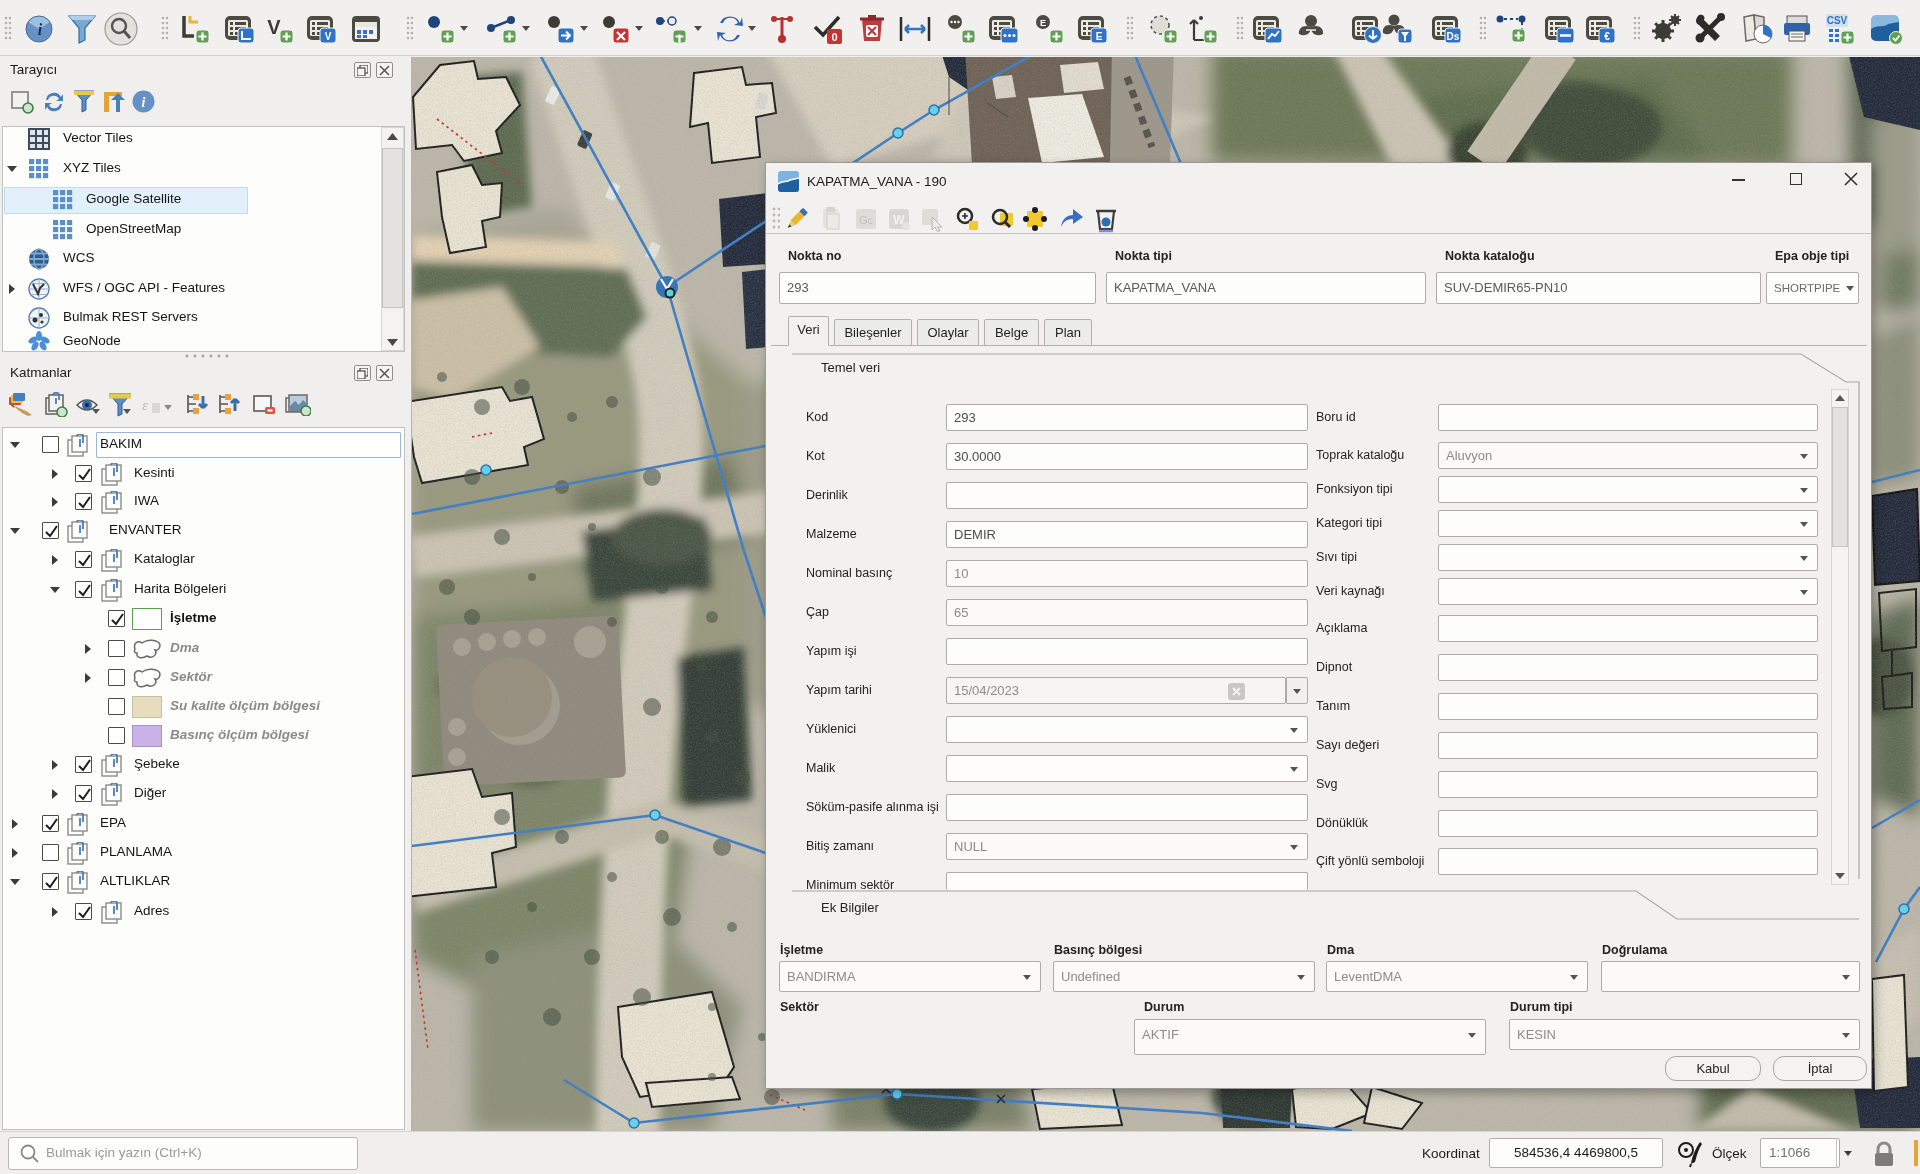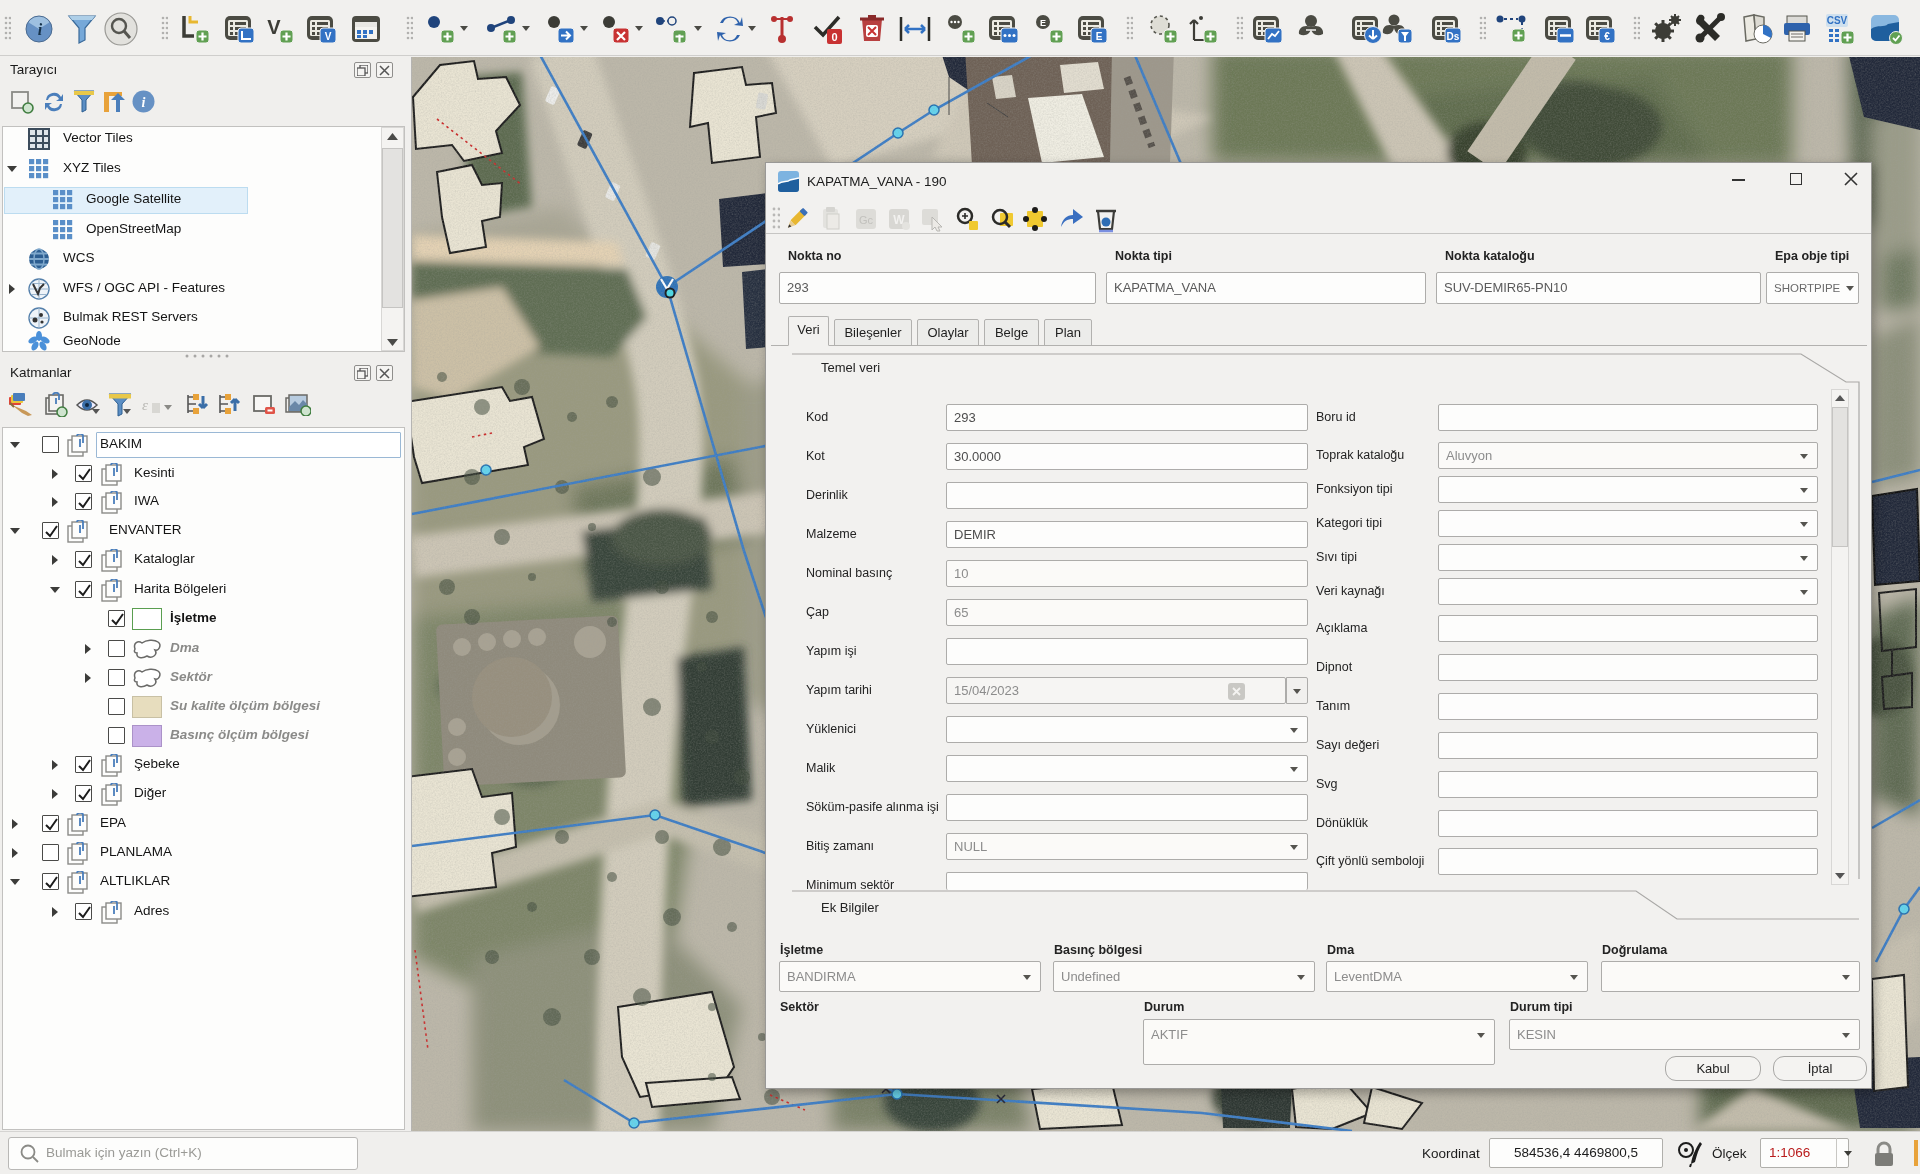--- a/index.html
+++ b/index.html
@@ -1178,21 +1178,21 @@
 <div class="lb" style="left:288px;top:780px;font-weight:bold">Basınç bölgesi</div>
 <div class="inp dis" style="left:287px;top:798px;width:262px;height:31px;line-height:29px">Undefined<i class="ar" style="top:13px"></i></div>
 <div class="lb" style="left:561px;top:780px;font-weight:bold">Dma</div>
 <div class="inp dis" style="left:560px;top:798px;width:262px;height:31px;line-height:29px">LeventDMA<i class="ar" style="top:13px"></i></div>
 <div class="lb" style="left:836px;top:780px;font-weight:bold">Doğrulama</div>
 <div class="inp dis" style="left:835px;top:798px;width:259px;height:31px;line-height:29px">
         <i class="ar" style="top:13px"></i>
       </div>
 <div class="lb" style="left:14px;top:837px;font-weight:bold">Sektör</div>
 <div class="lb" style="left:378px;top:837px;font-weight:bold">Durum</div>
-<div class="inp dis" style="left:377px;top:856px;width:352px;height:46px;line-height:29px">AKTIF<i class="ar" style="top:13px"></i></div>
+<div class="inp dis" style="left:368px;top:856px;width:352px;height:36px;line-height:29px">AKTIF<i class="ar" style="top:13px"></i></div>
 <div class="lb" style="left:744px;top:837px;font-weight:bold">Durum tipi</div>
 <div class="inp dis" style="left:743px;top:856px;width:351px;height:31px;line-height:29px">KESIN<i class="ar" style="top:13px"></i></div>
 <div class="btn" style="left:899px;top:893px;width:96px">Kabul</div>
 <div class="btn" style="left:1007px;top:893px;width:94px">İptal</div>
     </div>
 <div id="status">
       <div class="abs" style="left:8px;top:5px;width:350px;height:33px;background:#fdfdfc;border:1px solid #b9b8b6;border-radius:3px"></div>
 <svg class="abs" style="left:20px;top:12px" width="20" height="20">
         <circle cx="8" cy="8" r="6.5" fill="none" stroke="#8a8a86" stroke-width="1.8"></circle>
         <path d="M13,13 L18,18" stroke="#8a8a86" stroke-width="1.8"></path>
@@ -1200,21 +1200,21 @@
 <div class="abs" style="left:46px;top:13px;font-size:13.5px;color:#9a9a96">Bulmak için yazın (Ctrl+K)</div>
 <div class="abs" style="left:1422px;top:14px;font-size:13.5px;color:#1c1c1c">Koordinat</div>
 <div class="abs" style="left:1489px;top:6px;width:174px;height:30px;background:#fdfdfc;border:1px solid #b0afab;border-radius:2px;font-size:13.5px;color:#1c1c1c;text-align:center;line-height:28px">584536,4 4469800,5</div>
 <svg class="abs" style="left:1676px;top:8px" width="28" height="28" viewBox="0 0 28 28">
         <circle cx="10" cy="10" r="7" fill="none" stroke="#1c1c1c" stroke-width="2"></circle>
         <circle cx="10" cy="10" r="2" fill="#1c1c1c"></circle>
         <path d="M24,2 C20,8 16,16 15,24 L19,22 C21,14 23,8 26,4 Z" fill="#1c1c1c"></path>
         <path d="M15,24 L14,27" stroke="#1c1c1c" stroke-width="2"></path>
       </svg>
 <div class="abs" style="left:1712px;top:14px;font-size:13.5px;color:#1c1c1c">Ölçek</div>
-<div class="abs" style="left:1760px;top:6px;width:89px;height:30px;background:#fdfdfc;border:1px solid #b0afab;border-radius:2px;font-size:13.5px;color:#b91c1c;line-height:28px;padding-left:8px">1:1066</div>
+<div class="abs" style="left:1760px;top:6px;width:80px;height:30px;background:#fdfdfc;border:1px solid #b0afab;border-radius:2px;font-size:13.5px;color:#737373;line-height:28px;padding-left:8px">1:1066</div>
 <div class="abs" style="left:1836px;top:6px;width:1px;height:30px;background:#c8c7c3"></div>
 <i class="ar" style="left:1844px;top:19px;border-top-color:#3c3c38"></i>
 <svg class="abs" style="left:1872px;top:9px" width="24" height="26" viewBox="0 0 24 26">
         <path d="M6,12 L6,8 A6,6 0 0 1 18,8 L18,12" fill="none" stroke="#8a8a86" stroke-width="3"></path>
         <rect x="3" y="12" width="18" height="13" rx="2" fill="#7c7c78"></rect>
       </svg>
 <div class="abs" style="left:1914px;top:8px;width:4px;height:26px;background:#e8a23a"></div>
     </div>
 </div>
 </body></html>

